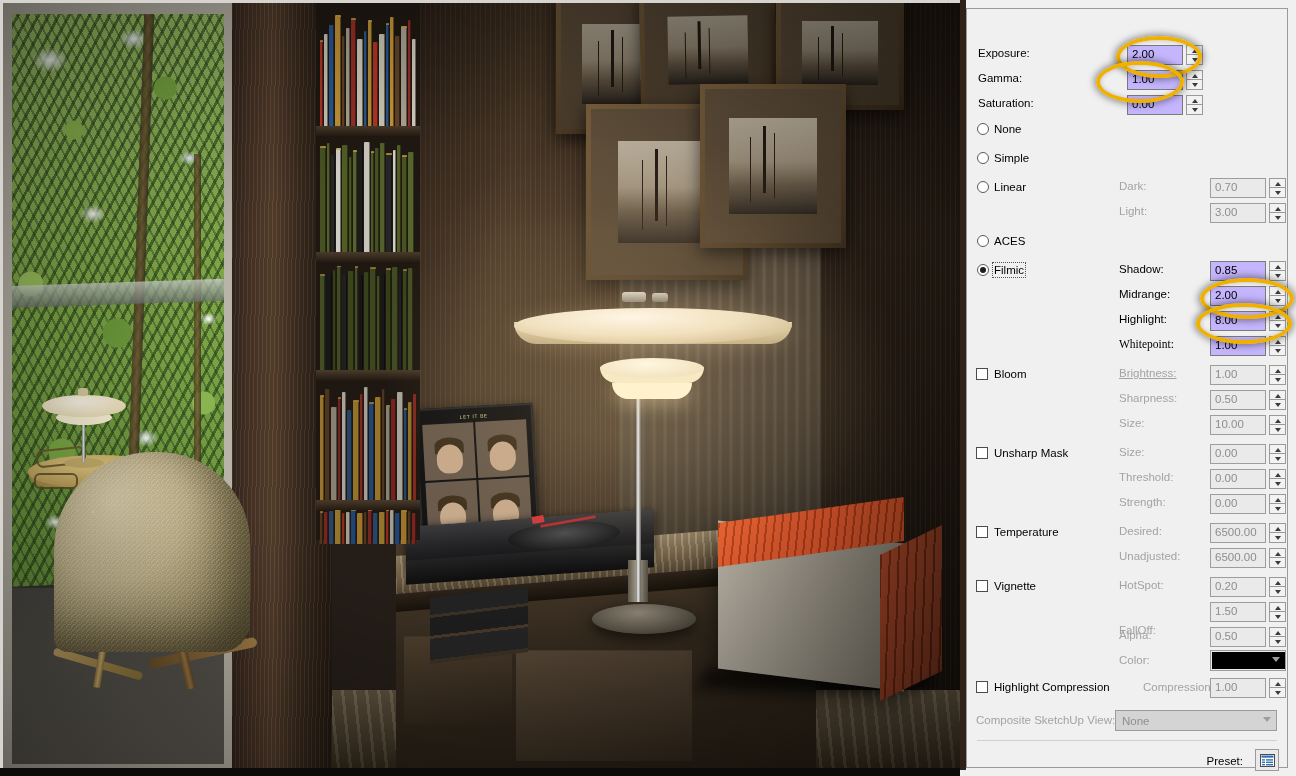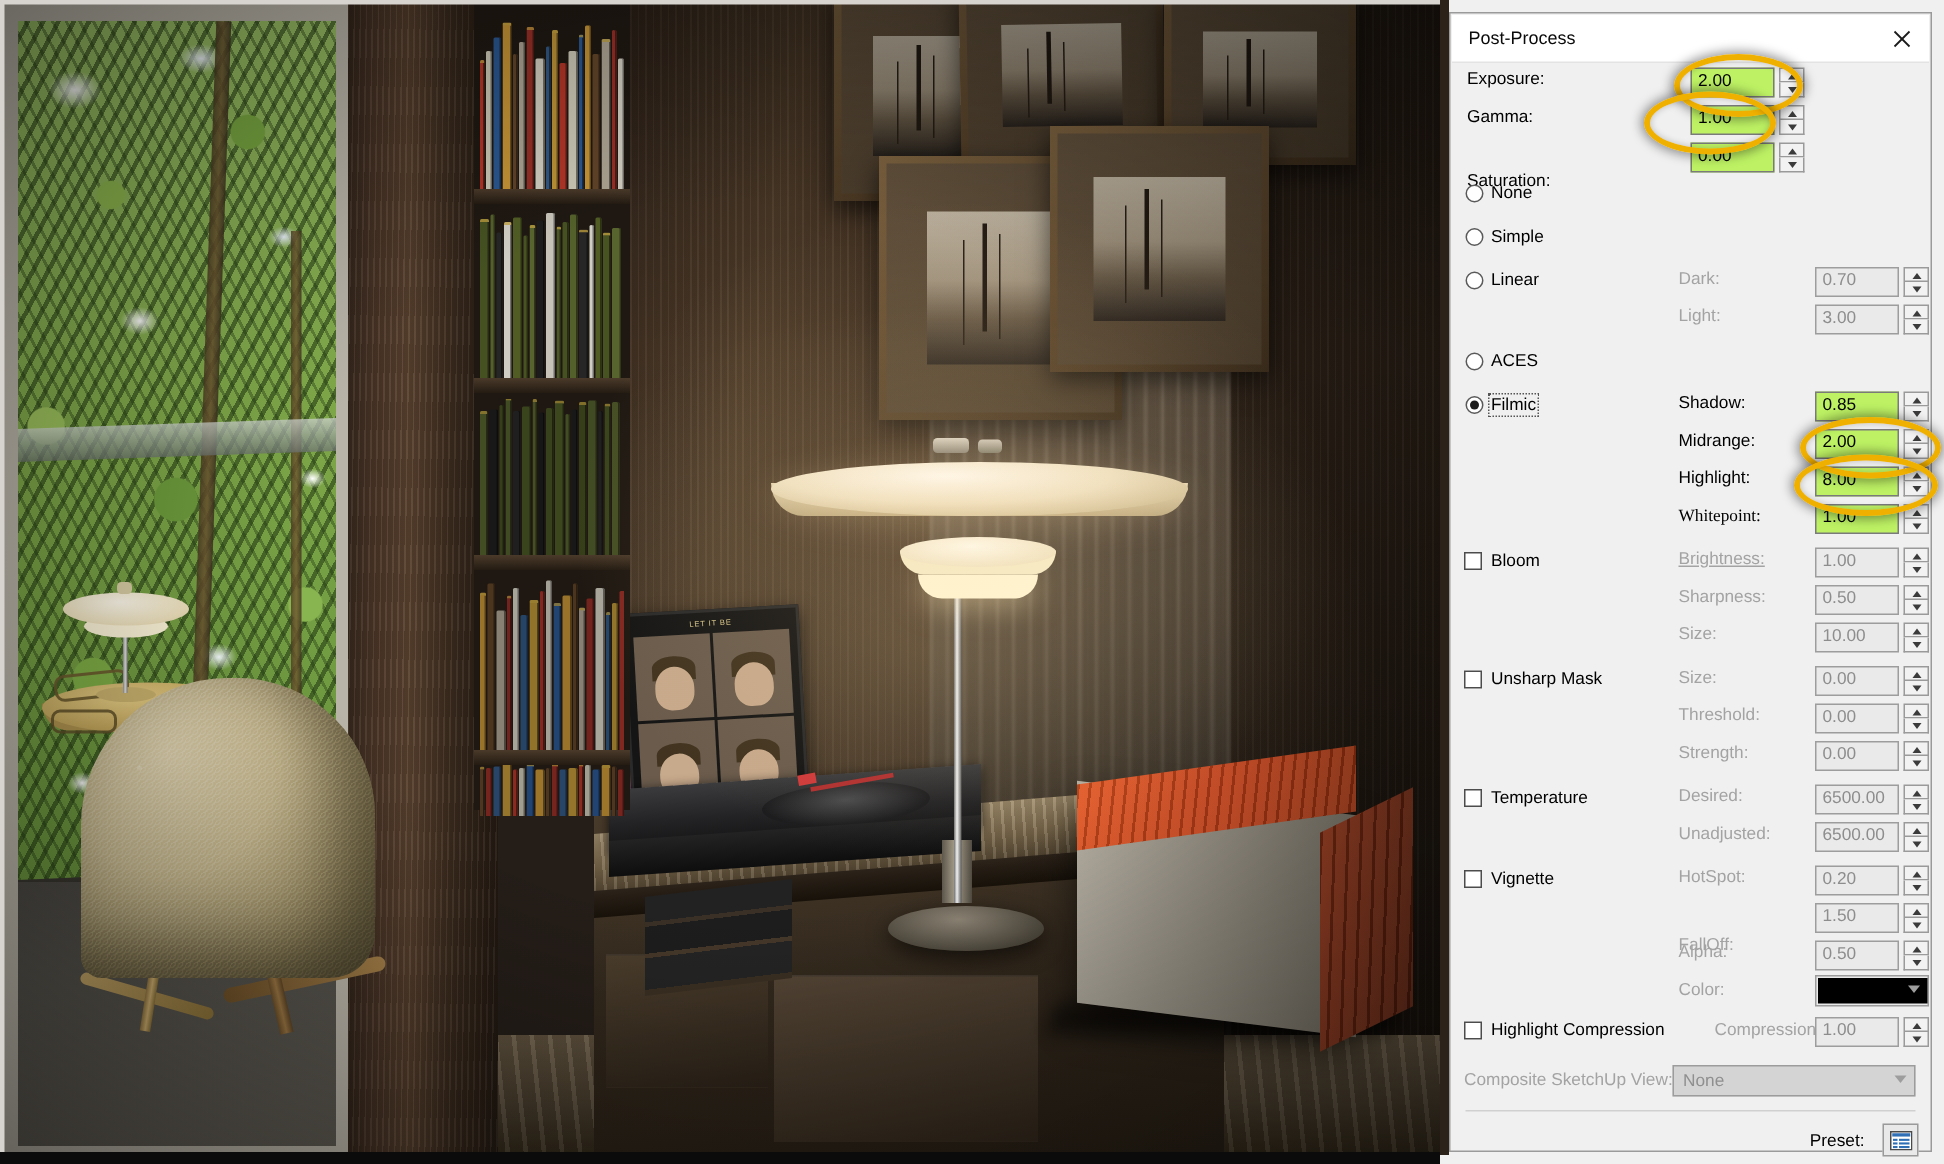--- a/index.html
+++ b/index.html
@@ -191,21 +191,21 @@
   #panel-outerbg{position:absolute;left:960px;top:0;width:336px;height:776px;background:#f0f0f0;}
   #panel-left-dark{position:absolute;left:960px;top:0;width:6px;height:770px;background:#2c2219;}
   #titlebar{position:absolute;left:1px;top:1px;width:318px;height:31px;background:#ffffff;
     border-bottom:1px solid #e3e3e3;}
   #title-text{position:absolute;left:11px;top:8px;font-size:12px;color:#0a0a0a;}
   #close-btn{position:absolute;right:4px;top:3px;width:28px;height:25px;display:flex;
     align-items:center;justify-content:center;cursor:default;}
   #close-btn svg{display:block;}
   .lbl{position:absolute;font-size:11.5px;color:#000;white-space:nowrap;}
   .lbl.dis{color:#a3a3a3;}
-  .fld{position:absolute;width:56px;height:20px;border:1px solid #7a7a7a;background:#bef264;
+  .fld{position:absolute;width:56px;height:20px;border:1px solid #7a7a7a;background:#c4b5fd;
        box-sizing:border-box;font-size:11.5px;color:#000;padding:2px 0 0 4px;}
   .fld.dis{background:#eaeaea;color:#8d8d8d;border-color:#9d9d9d;}
   .spin{position:absolute;width:17px;height:20px;}
   .spin span{display:block;width:17px;height:10px;border:1px solid #9a9a9a;background:#f2f2f2;
      box-sizing:border-box;position:relative;}
   .spin span:last-child{border-top:none;height:10px;}
   .spin span::after{content:"";position:absolute;left:5px;top:3px;width:0;height:0;
      border-left:3px solid transparent;border-right:3px solid transparent;}
   .spin span:first-child::after{border-bottom:4px solid #3b3b3b;}
   .spin span:last-child::after{border-top:4px solid #3b3b3b;top:3px;}
@@ -464,45 +464,36 @@
     <div class="lyr" id="vignette"></div>
     <div class="lyr" id="render-border"></div>
     <div id="bottom-strip"></div>
   </div>
 
   <div id="panel-outerbg"></div>
   <div id="panel-left-dark"></div>
 
   <div id="panel">
 
-    <div id="titlebar">
-      <div id="title-text">Post-Process</div>
-      <div id="close-btn">
-        <svg width="12" height="12" viewBox="0 0 12 12" aria-hidden="true">
-          <line x1="1" y1="1" x2="11" y2="11" stroke="#1a1a1a" stroke-width="1.2"></line>
-          <line x1="11" y1="1" x2="1" y2="11" stroke="#1a1a1a" stroke-width="1.2"></line>
-        </svg>
-      </div>
-    </div>
 
     <div class="lbl" style="left:11px;top:38px;">Exposure:</div>
     <div class="fld" style="left:160px;top:36px;">2.00</div>
     <div class="spin" style="left:219px;top:36px;">
         <span></span>
         <span></span>
       </div>
 
     <div class="lbl" style="left:11px;top:63px;">Gamma:</div>
     <div class="fld" style="left:160px;top:61px;">1.00</div>
     <div class="spin" style="left:219px;top:61px;">
         <span></span>
         <span></span>
       </div>
 
-    <div class="lbl" style="left:11px;top:106px;">Saturation:</div>
+    <div class="lbl" style="left:11px;top:88px;">Saturation:</div>
     <div class="fld" style="left:160px;top:86px;">0.00</div>
     <div class="spin" style="left:219px;top:86px;">
         <span></span>
         <span></span>
       </div>
 
     <div class="radio" style="left:10px;top:114px;">
       <span class="rdot"></span>
       <span class="rlbl">None</span>
     </div>

